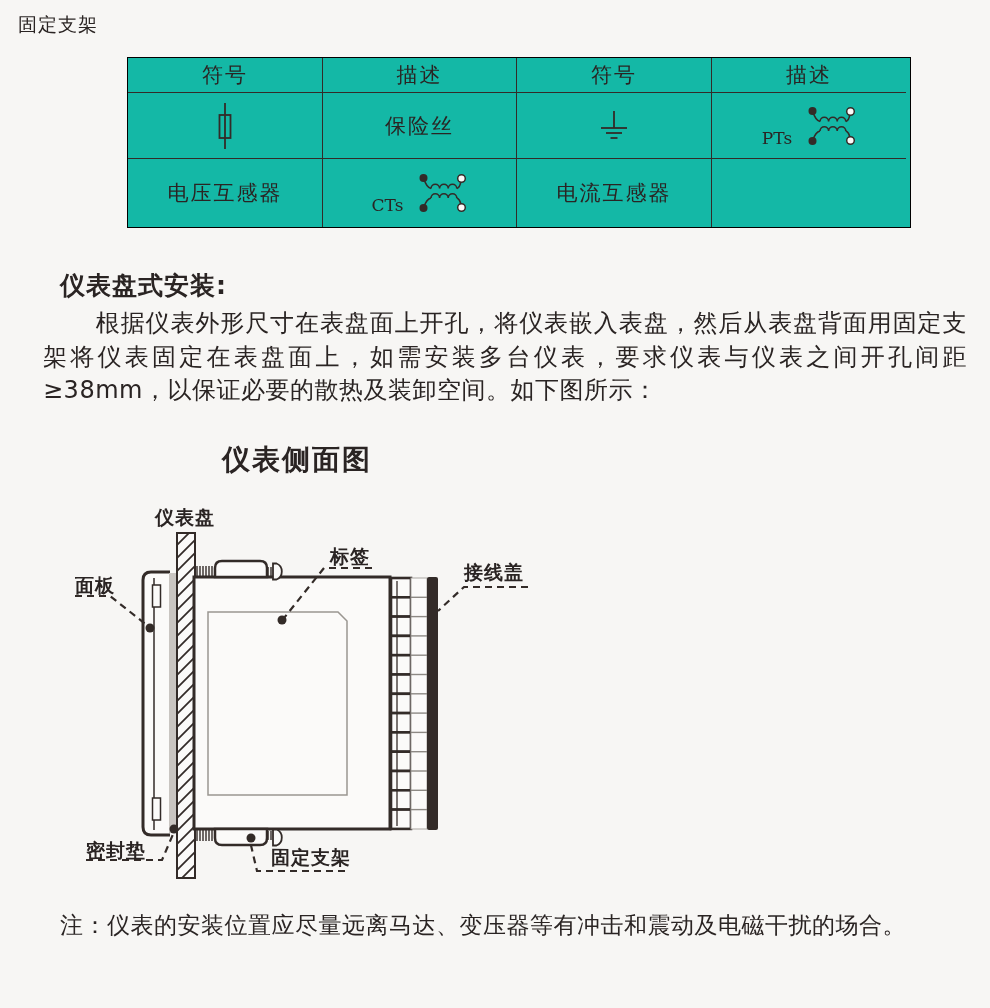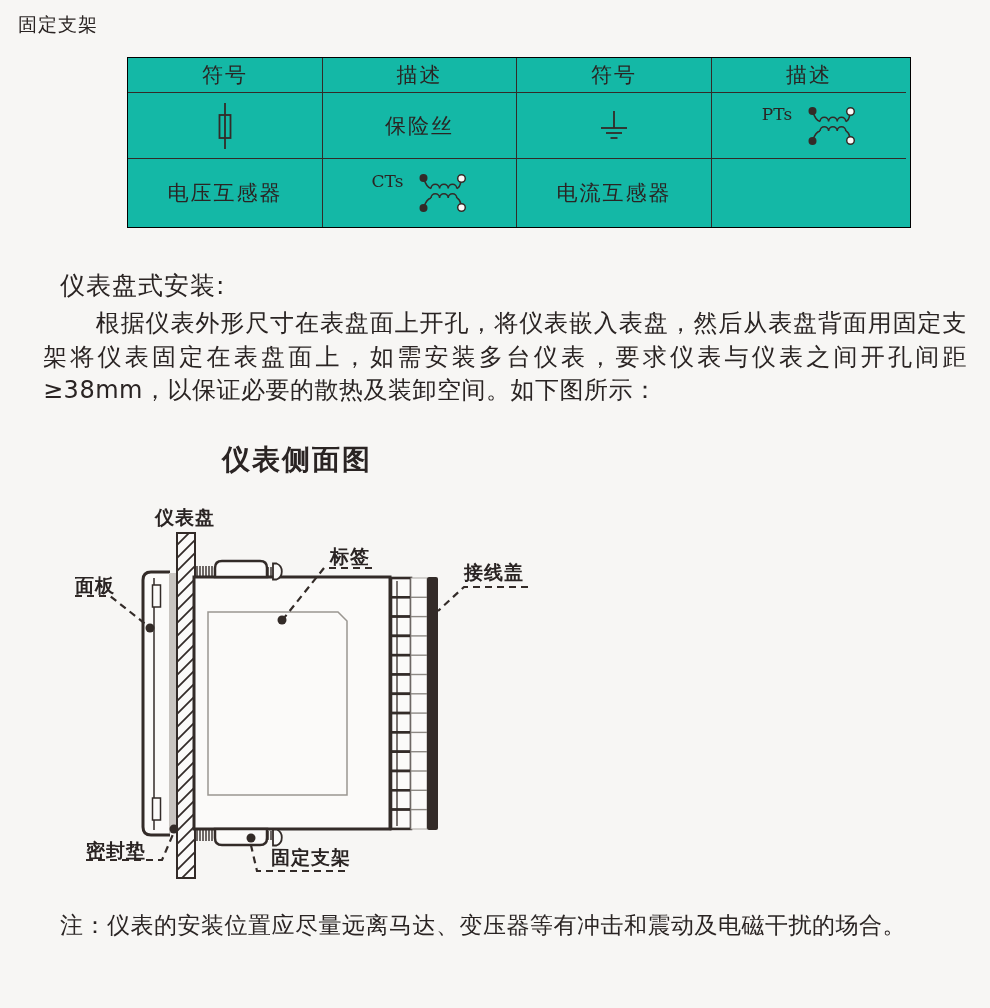--- a/index.html
+++ b/index.html
@@ -12,25 +12,25 @@
 
   
   #symtable{left:127px;top:57px;width:782px;border:1px solid #000000;border-collapse:collapse;
     display:grid;grid-template-columns:195px 194px 195px 194px;grid-template-rows:35px 66px 68px;
     background:#14b8a6;}
   #symtable .cell{border-right:1px solid #332b28;border-bottom:1px solid #332b28;
     display:flex;align-items:center;justify-content:center;
     font:21px "DejaVu Serif","Liberation Serif",serif;letter-spacing:2px;}
   #symtable .cell:nth-child(4n){border-right:none;}
   #symtable .cell:nth-child(n+9){border-bottom:none;}
-  .symwrap{display:flex;align-items:flex-start;gap:12px;}
+  .symwrap{display:flex;align-items:flex-end;gap:12px;}
   .tprefix{font:17px "DejaVu Serif","Liberation Serif",serif;letter-spacing:0;}
 
   
-  #inst-heading{left:60px;top:269px;font-size:25px;font-weight:normal;letter-spacing:1px;text-align:center;}
+  #inst-heading{left:60px;top:269px;font-size:25px;font-weight:bold;letter-spacing:1px;text-align:center;}
   #inst-body{left:43px;top:307px;width:924px;font-size:24px;line-height:33.5px;
     text-indent:2.2em;letter-spacing:0.5px;text-align:justify;}
 
   
   #diag-title{left:222px;top:441px;font:bold 28px "DejaVu Serif","Liberation Serif",serif;letter-spacing:2px;}
   .dlabel{font-size:19px;font-weight:bold;letter-spacing:1px;white-space:nowrap;}
   #lbl-panelboard{left:155px;top:505px;}
   #lbl-frontpanel{left:75px;top:573px;}
   #lbl-tag{left:330px;top:544px;}
   #lbl-cover{left:464px;top:560px;}

